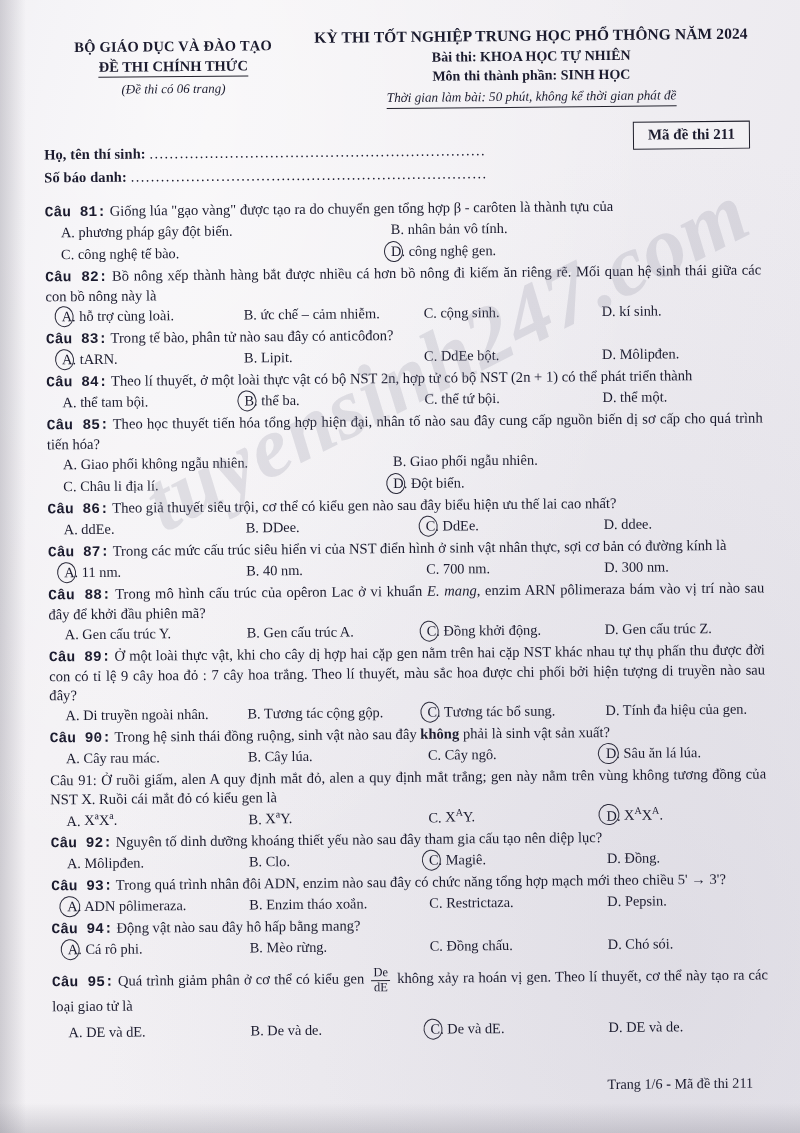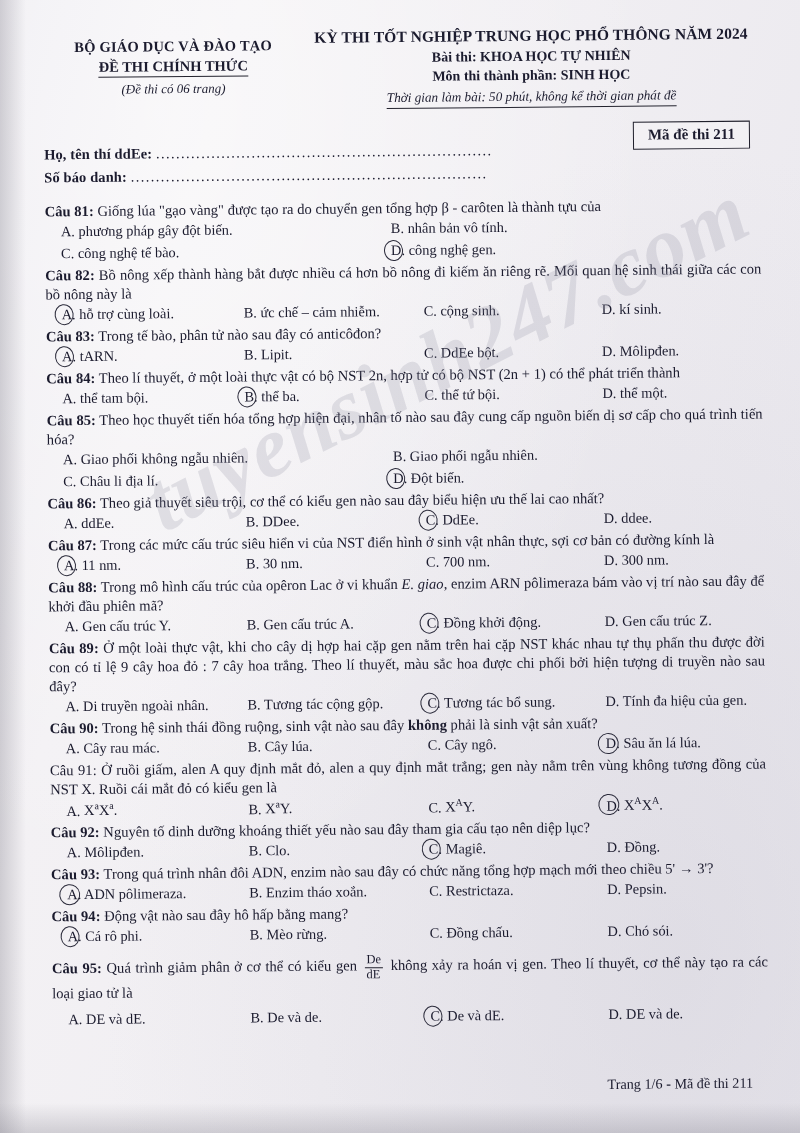--- a/index.html
+++ b/index.html
@@ -124,21 +124,21 @@
     padding: 10px 36px 0 48px;
   }
   .q {
     margin-bottom: 1px;
   }
   .qtext {
     font-size: 14.6px;
     line-height: 1.30;
     text-align: justify;
   }
-  .qnum { font-weight: bold; }
+  .qnum { font-weight: bold; font-family: Liberation Mono, monospace; }
   .ans-row {
     display: flex;
     font-size: 14.4px;
     line-height: 1.32;
     padding: 1px 0 2px 0;
   }
   .ans {
     position: relative;
     padding-left: 16px;
     box-sizing: border-box;
@@ -162,21 +162,21 @@
     border: 1.5px solid #2a2a3a;
     border-radius: 50%;
     transform: rotate(-8deg);
     pointer-events: none;
   }
   .circle.wide { width: 19px; left: 8px; }
 
   .frac {
     display: inline-block;
     vertical-align: middle;
-    text-align: left;
+    text-align: center;
     font-size: 12.5px;
     line-height: 1.05;
     margin: 0 3px;
   }
   .frac .num { display: block; padding: 0 2px; }
   .frac .den { display: block; border-top: 1.2px solid #20202c; padding: 0 2px; }
 
   .sup { font-size: 10px; vertical-align: super; }
 
   
@@ -243,21 +243,21 @@
         <div class="r4">Thời gian làm bài: 50 phút, không kể thời gian phát đề</div>
       </div>
     </div>
 
     <div class="codebox-wrap">
       <div class="codebox">Mã đề thi 211</div>
     </div>
 
     <div class="cand">
       <div>
-        <span>Họ, tên thí ddEe:</span>
+        <span>Họ, tên thí sinh:</span>
         <span class="dots">...................................................................</span>
       </div>
       <div>
         <span>Số báo danh:</span>
         <span class="dots">.......................................................................</span>
       </div>
     </div>
 
     <div class="qlist">
 
@@ -427,37 +427,37 @@
           <span>Trong các mức cấu trúc siêu hiển vi của NST điển hình ở sinh vật nhân thực, sợi cơ bản có đường kính là</span>
         </div>
         <div class="ans-row">
           <div class="ans c1">
             <span class="circle"></span>
             <span class="lbl">A.</span>
             <span>11 nm.</span>
           </div>
           <div class="ans c2">
             <span class="lbl">B.</span>
-            <span>30 nm.</span>
+            <span>40 nm.</span>
           </div>
           <div class="ans c3">
             <span class="lbl">C.</span>
             <span>700 nm.</span>
           </div>
           <div class="ans c4">
             <span class="lbl">D.</span>
             <span>300 nm.</span>
           </div>
         </div>
       </div>
 
       <div class="q">
         <div class="qtext">
           <span class="qnum">Câu 88:</span>
-          <span>Trong mô hình cấu trúc của opêron Lac ở vi khuẩn <i>E. giao</i>, enzim ARN pôlimeraza bám vào vị trí nào sau đây để khởi đầu phiên mã?</span>
+          <span>Trong mô hình cấu trúc của opêron Lac ở vi khuẩn <i>E. mang</i>, enzim ARN pôlimeraza bám vào vị trí nào sau đây để khởi đầu phiên mã?</span>
         </div>
         <div class="ans-row">
           <div class="ans c1">
             <span class="lbl">A.</span>
             <span>Gen cấu trúc Y.</span>
           </div>
           <div class="ans c2">
             <span class="lbl">B.</span>
             <span>Gen cấu trúc A.</span>
           </div>

